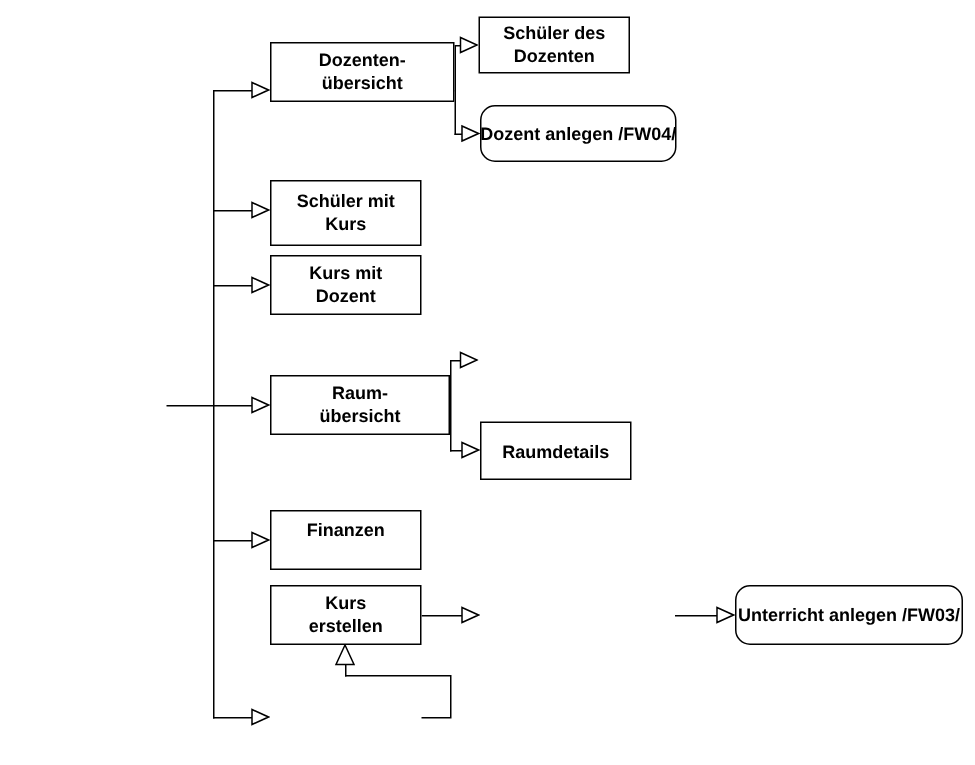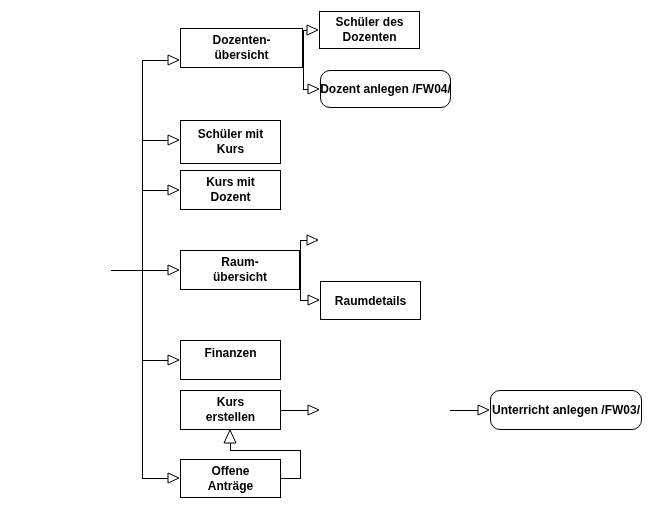--- a/index.html
+++ b/index.html
@@ -152,18 +152,14 @@
   <div class="node" style="left:180px;top:390px;width:101px;height:40px">
     <span>Kurs</span>
     <span>erstellen</span>
   </div>
 
 
   <div class="node rounded" style="left:490px;top:390px;width:152px;height:40px">
     <span>Unterricht anlegen /FW03/</span>
   </div>
 
-  <div class="node" style="left:180px;top:459px;width:101px;height:39px">
-    <span>Offene</span>
-    <span>Anträge</span>
-  </div>
 
 </div>
 
 </body></html>

